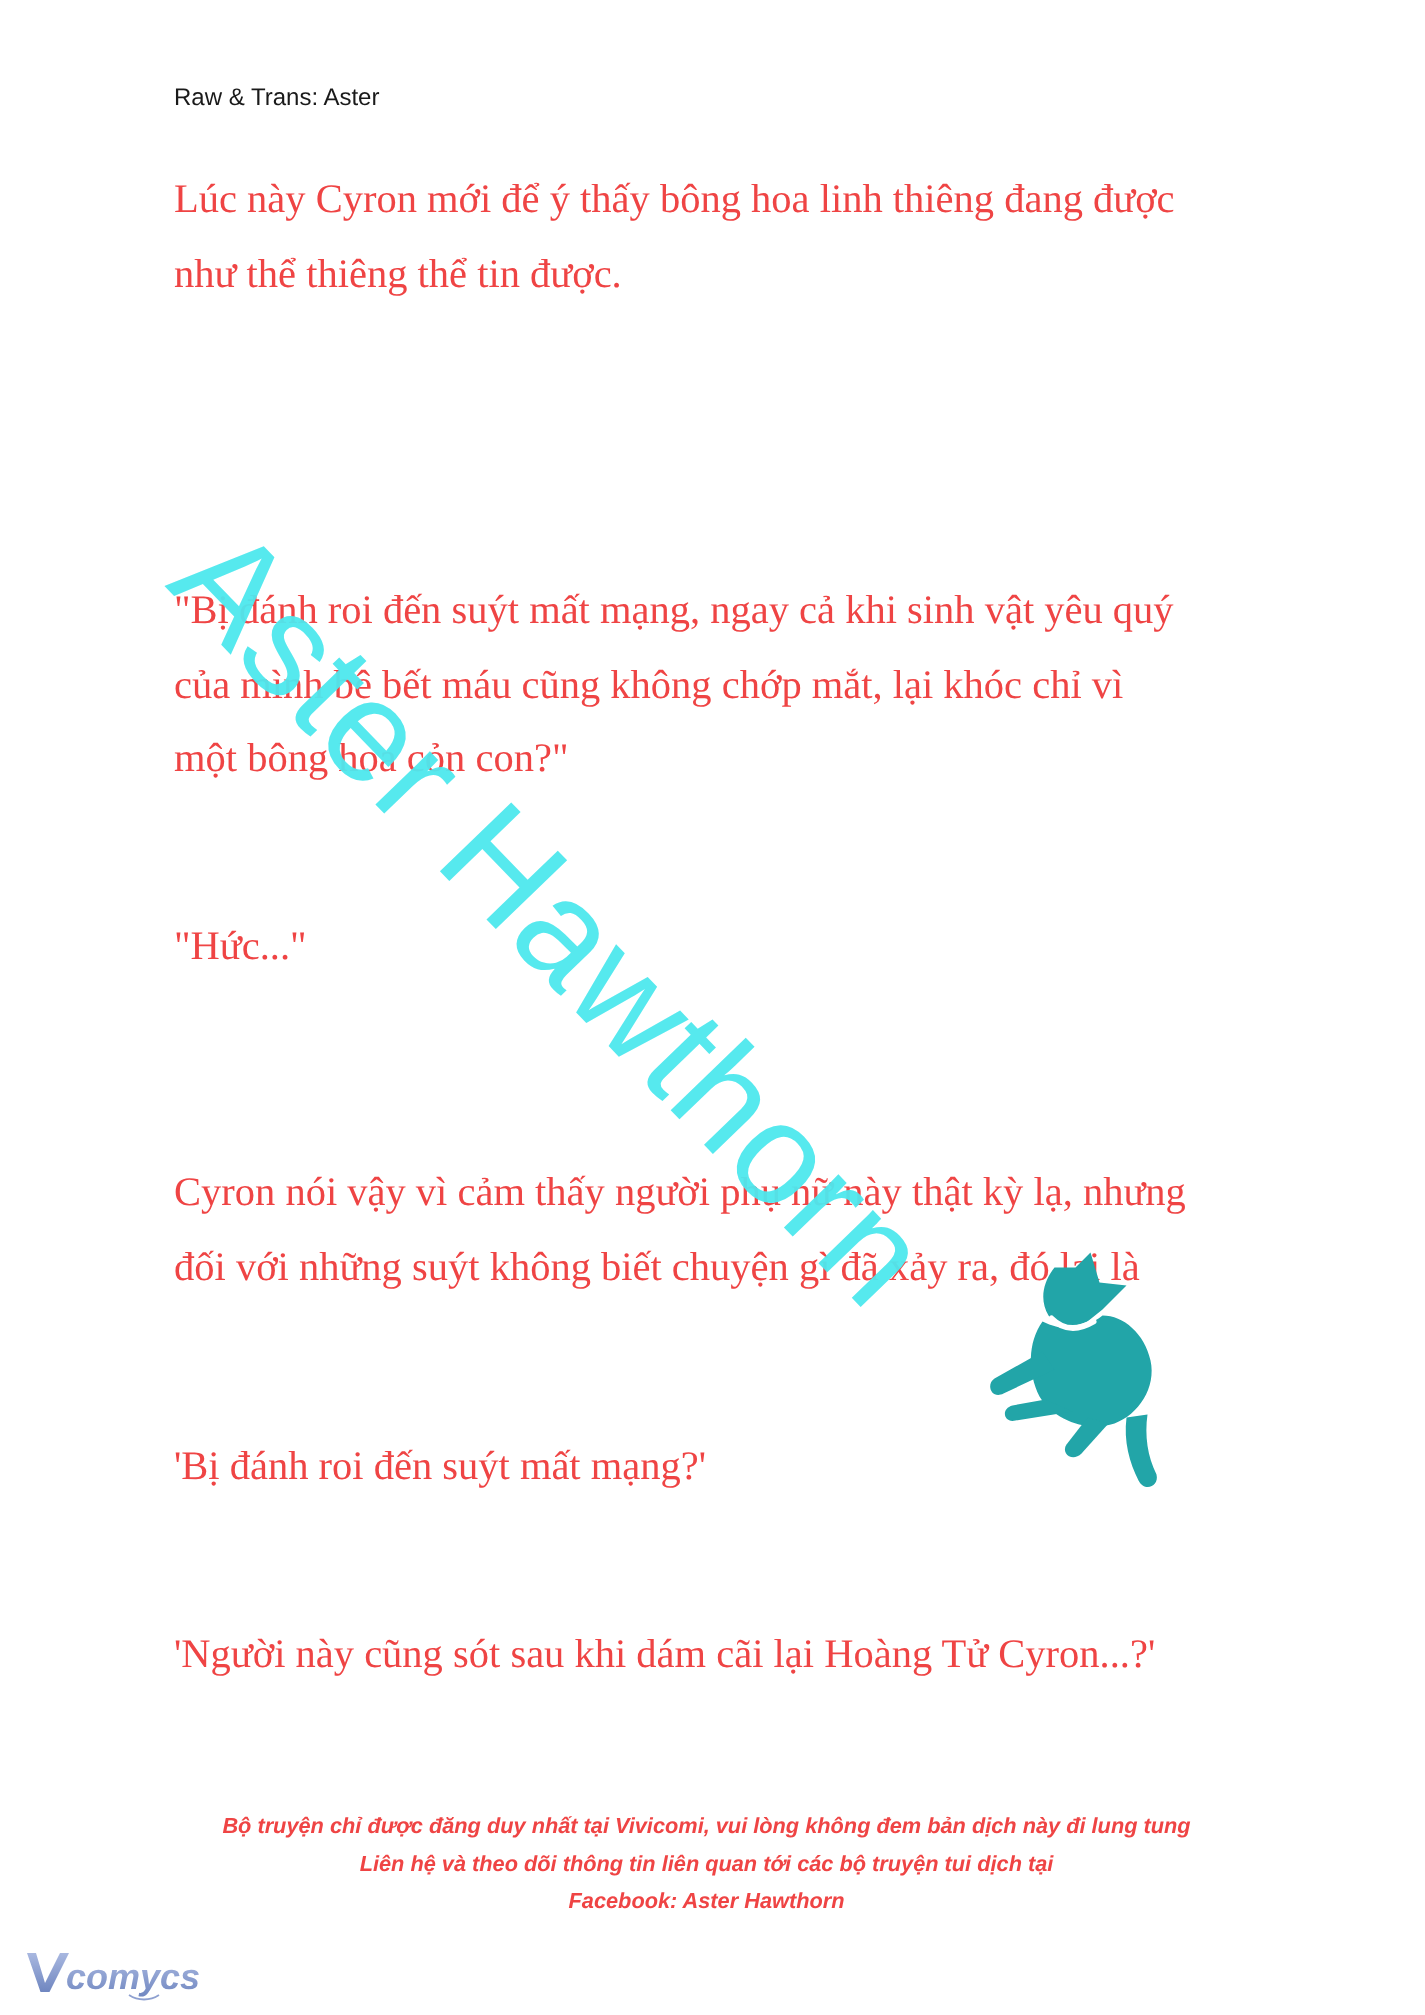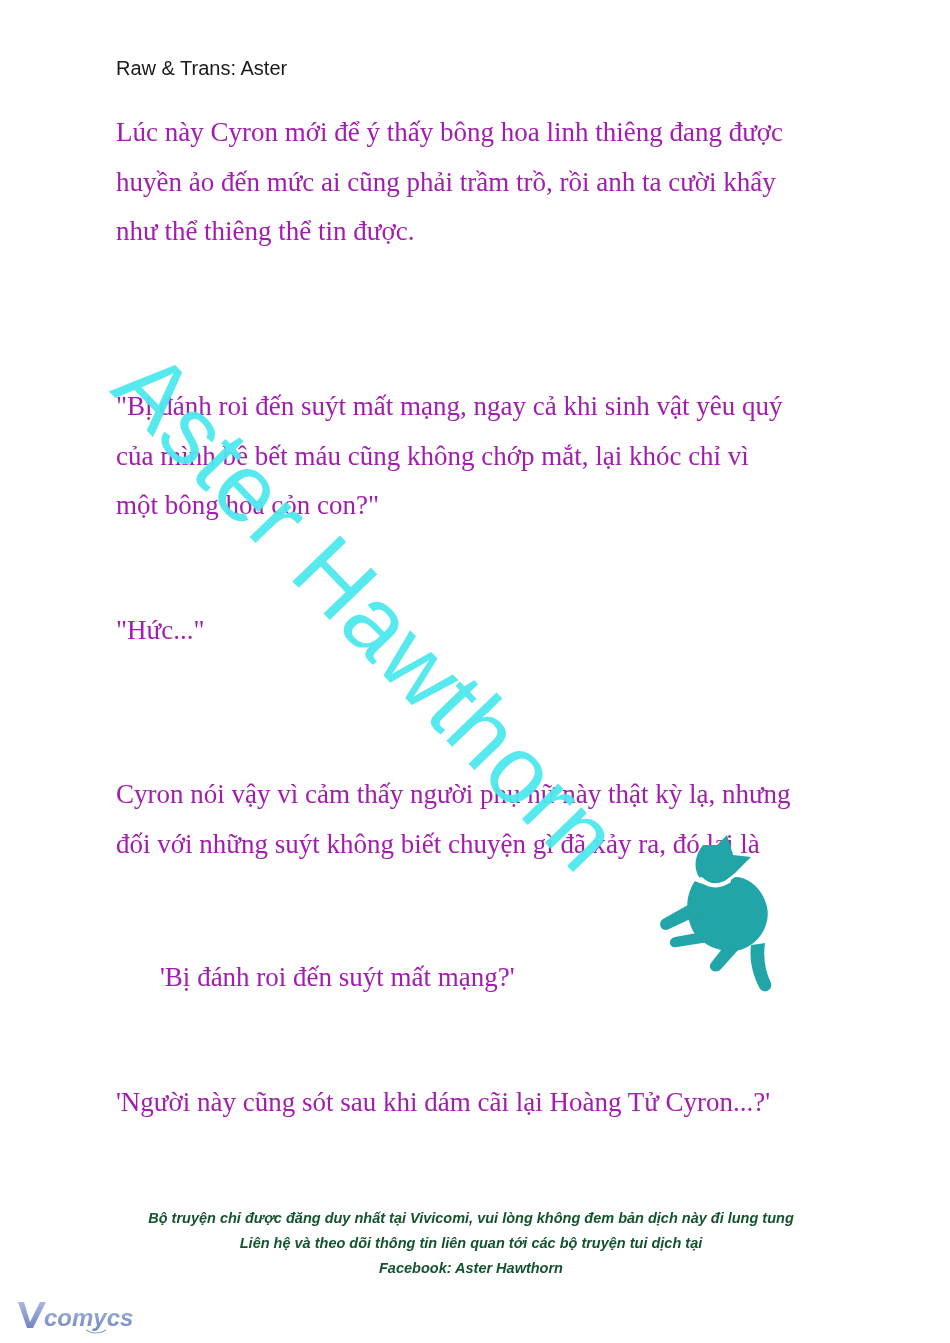--- a/index.html
+++ b/index.html
@@ -1,73 +1,72 @@
 <!DOCTYPE html>
 <html><head>
   <meta charset="utf-8">
   <style>
     html, body { margin: 0; padding: 0; background: #ffffff; }
     body { width: 950px; height: 1343px; position: relative; overflow: hidden; }
     .page { position: absolute; left: 0; top: 0; width: 950px; height: 1343px; background: #fff; }
     .header {
       position: absolute; left: 116px; top: 57px;
-      font-family: "Liberation Sans", sans-serif; font-size: 20px; color: #1a1a1a;
+      font-family: "Liberation Sans", sans-serif; font-size: 16px; color: #1a1a1a;
     }
     .para {
       position: absolute; left: 116px; width: 740px;
-      font-family: "Liberation Serif", serif; font-size: 27px; color: #a21caf;
+      font-family: "Liberation Serif", serif; font-size: 27px; color: #ef4444;
       line-height: 49.5px; margin: 0;
     }
     .para .line { display: block; white-space: nowrap; }
     .watermark {
       position: absolute; left: 118px; top: 575px;
       font-family: "Liberation Sans", sans-serif; font-size: 96px; color: #4ee8ee;
       font-weight: 300; letter-spacing: 1px;
       transform: rotate(46deg); transform-origin: 0 0;
       white-space: nowrap; opacity: 0.95;
       -webkit-text-stroke: 0px;
       left: 172px; top: 330px;
     }
     .cat { position: absolute; left: 655px; top: 815px; width: 125px; height: 180px; }
     .footer {
       position: absolute; left: 0; width: 942px; text-align: center;
       font-family: "Liberation Sans", sans-serif; font-style: italic; font-weight: bold;
-      font-size: 14.5px; color: #14532d;
+      font-size: 14.5px; color: #ef4444;
     }
     .logo { position: absolute; left: 16px; top: 1296px; width: 130px; height: 40px; }
   </style>
 </head>
 <body>
 
 <div class="page">
 
   <div class="header">Raw &amp; Trans: Aster</div>
 
   <p class="para" style="top:108px;">
     <span class="line">Lúc này Cyron mới để ý thấy bông hoa linh thiêng đang được</span>
-    <span class="line">huyền ảo đến mức ai cũng phải trầm trồ, rồi anh ta cười khẩy</span>
     <span class="line">như thể thiêng thể tin được.</span>
   </p>
 
   <p class="para" style="top:382px;">
     <span class="line">"Bị đánh roi đến suýt mất mạng, ngay cả khi sinh vật yêu quý</span>
     <span class="line">của mình bê bết máu cũng không chớp mắt, lại khóc chỉ vì</span>
     <span class="line">một bông hoa cỏn con?"</span>
   </p>
 
   <p class="para" style="top:606px;">
     <span class="line">"Hức..."</span>
   </p>
 
   <p class="para" style="top:770px;">
     <span class="line">Cyron nói vậy vì cảm thấy người phụ nữ này thật kỳ lạ, nhưng</span>
     <span class="line">đối với những suýt không biết chuyện gì đã xảy ra, đó lại là</span>
   </p>
 
-  <p class="para" style="top:953px;margin-left:44px;">
+  <p class="para" style="top:953px;">
     <span class="line">'Bị đánh roi đến suýt mất mạng?'</span>
   </p>
 
   <p class="para" style="top:1078px;">
     <span class="line">'Người này cũng sót sau khi dám cãi lại Hoàng Tử Cyron...?'</span>
   </p>
 
   <div class="watermark">Aster Hawthorn</div>
 
   <svg class="cat" viewBox="0 0 125 180">

